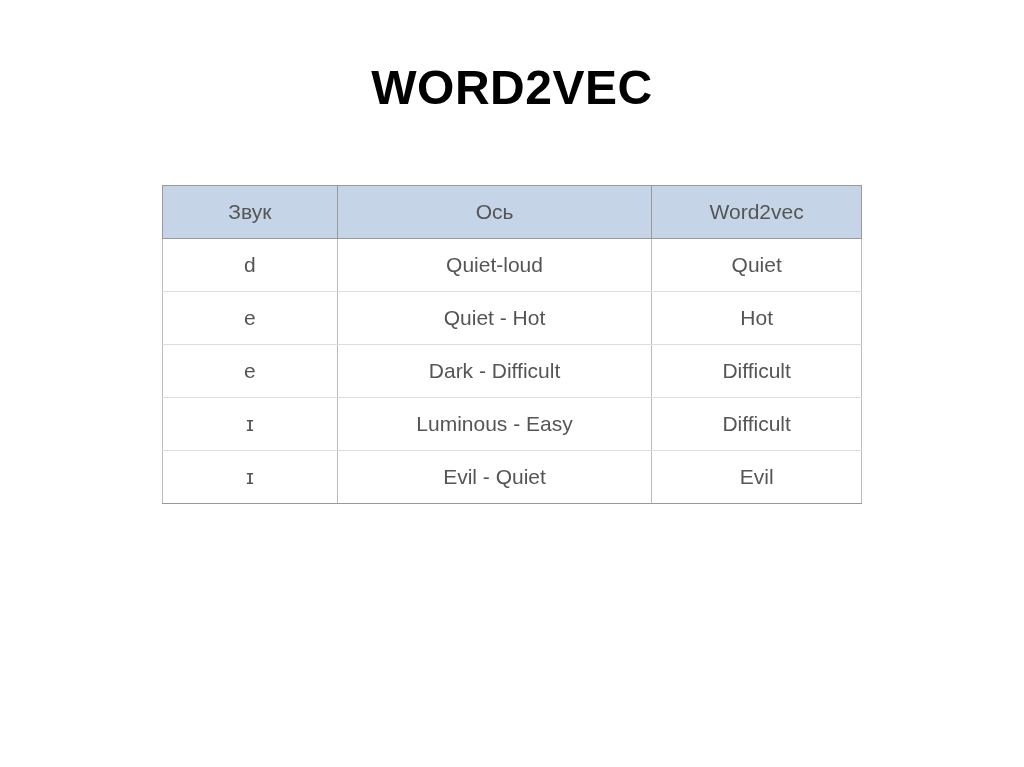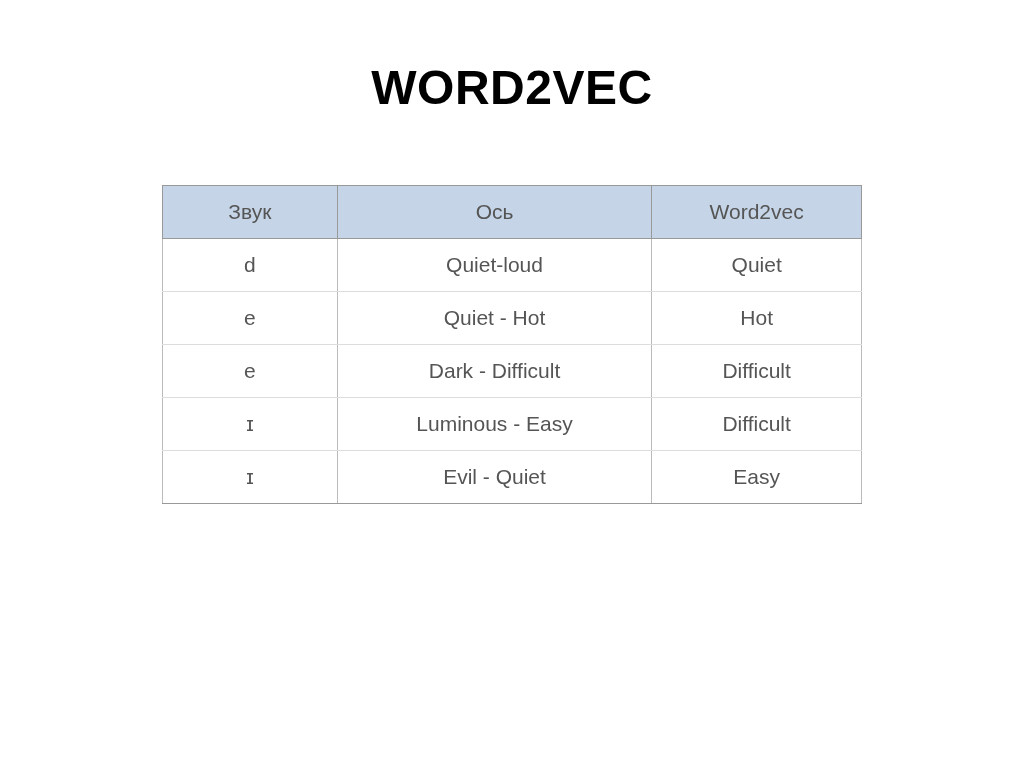--- a/index.html
+++ b/index.html
@@ -98,17 +98,17 @@
         <td>Difficult</td>
       </tr>
       <tr>
         <td>ɪ</td>
         <td>Luminous - Easy</td>
         <td>Difficult</td>
       </tr>
       <tr>
         <td>ɪ</td>
         <td>Evil - Quiet</td>
-        <td>Easy</td>
+        <td>Evil</td>
       </tr>
     </tbody>
   </table>
 </div>
 
 </body></html>

